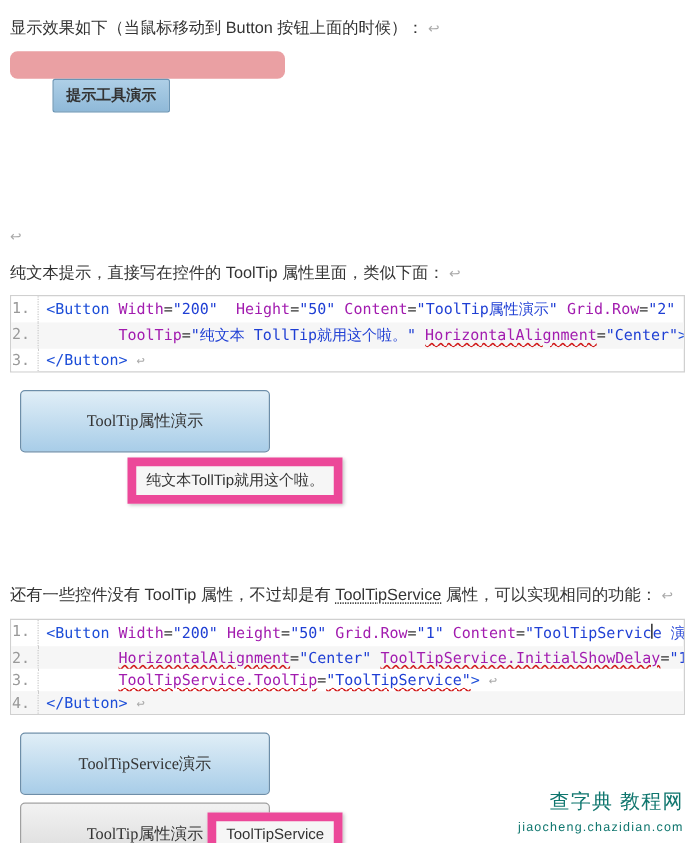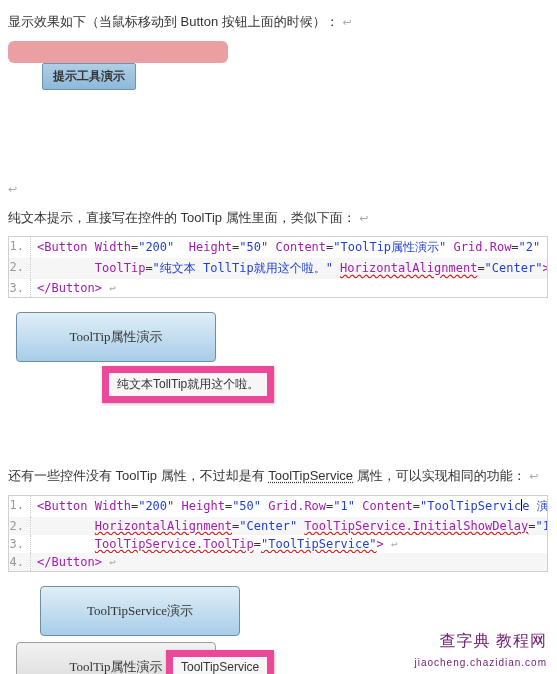--- a/index.html
+++ b/index.html
@@ -71,21 +71,21 @@
       flex-shrink: 0;
       background: #fff;
     }
     .code-row.alt .gutter { background: #f6f6f6; }
     .code-line {
       padding: 2px 6px;
       white-space: pre;
       overflow: hidden;
       flex: 1;
     }
-    .t-tag { color: #a21caf; }
+    .t-tag { color: #1d4ed8; }
     .t-attr { color: #a21caf; }
     .t-val { color: #1f3fd4; }
     .t-err { text-decoration: underline wavy #d11a1a; }
     .cursor {
       display: inline-block;
       width: 1px; height: 12px;
       background: #000;
       vertical-align: -1px;
     }
 
@@ -116,31 +116,31 @@
       position: absolute;
       background: #f6f6f6;
       border: 7px solid #ec4899;
       padding: 3px 8px;
       font-size: 12px;
       box-shadow: 1px 1px 3px rgba(0,0,0,0.25);
     }
     .fig2 .plain-tooltip { top: 54px; left: 86px; }
     .fig2-spacer { height: 84px; }
 
-    .fig3 .btn-blue { margin-bottom: 6px; margin-left: 24px; }
+    .fig3 .btn-blue { margin-bottom: 6px; }
     .fig3 .plain-tooltip { top: 64px; left: 150px; }
 
     .watermark {
       position: fixed;
       right: 0;
       bottom: 0;
       width: 473px;
       text-align: right;
       font-size: 16px;
-      color: #701a75;
+      color: #0f766e;
       letter-spacing: 1px;
       padding: 4px 10px;
       pointer-events: none;
     }
   </style>
 </head>
 <body>
 
 <p class="para">
   <span>显示效果如下（当鼠标移动到 Button 按钮上面的时候）：</span>

